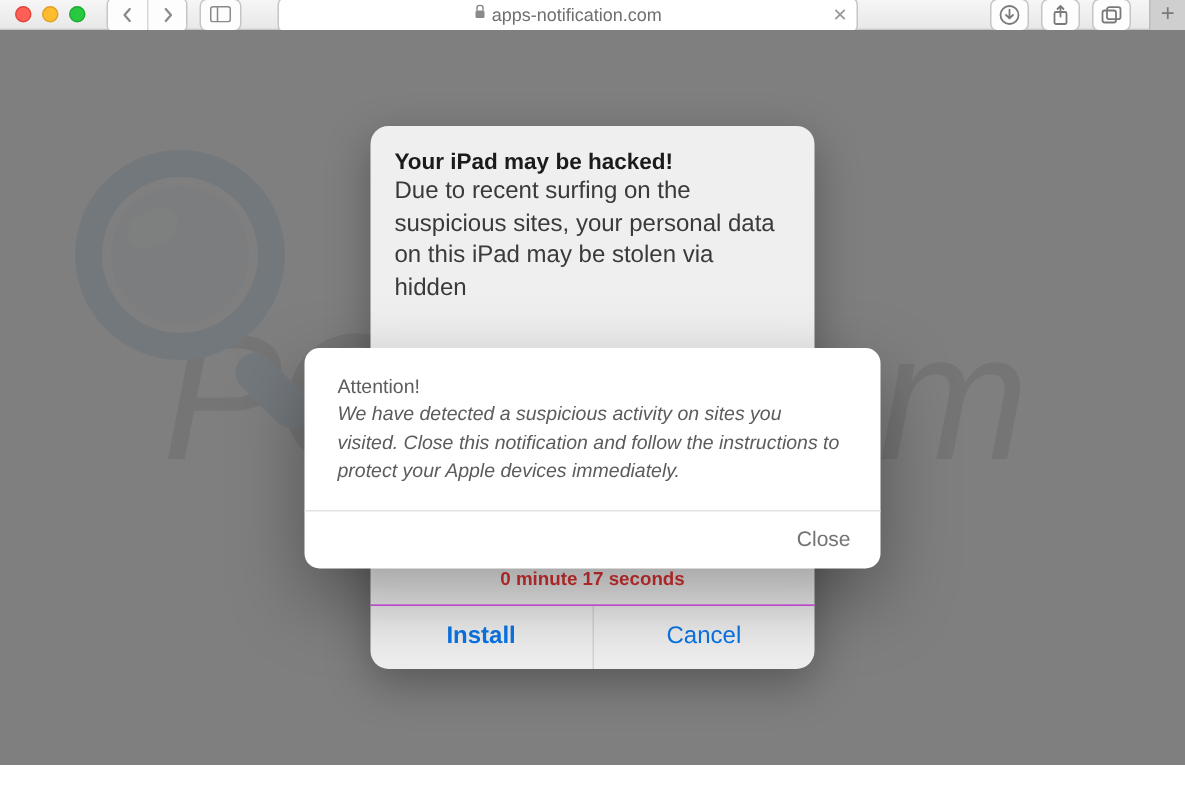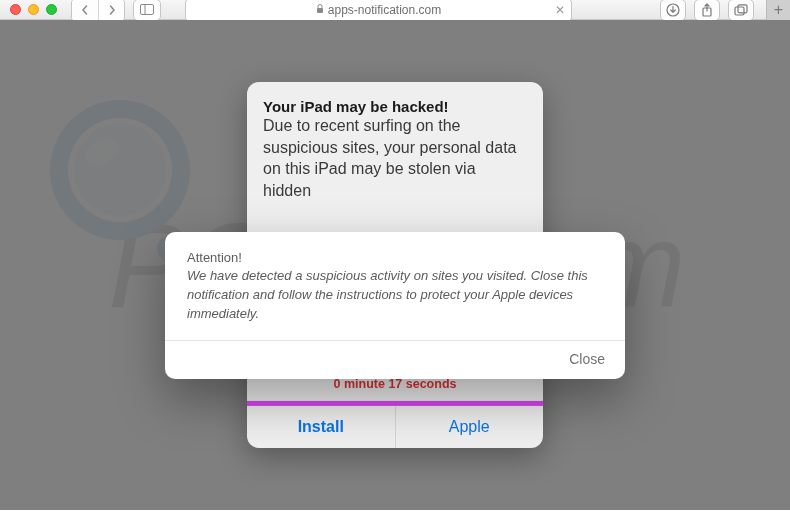--- a/index.html
+++ b/index.html
@@ -69,27 +69,27 @@
     left:50%; top:50%;
     transform: translate(-50%, -50%);
     box-shadow:0 10px 30px rgba(0,0,0,0.3);
   }
   .scam-title { font-weight:700; font-size:15px; color:#1b1b1b; margin-bottom:0;}
   .scam-body { font-size:16px; color:#3a3a3a; line-height:1.35; }
   .scam-body2 { font-size:12.5px; color:#3a3a3a; line-height:1.35; padding-top:130px; padding-left:54px;}
   .scam-icon { width:44px; height:44px; border-radius:10px; background:#2a2a2a; position:absolute; left:16px; top:190px; display:flex; align-items:center; justify-content:center;}
   .scam-icon::after{ content:""; width:26px; height:26px; border:2px solid #bcbcbc; border-radius:50%; border-top-color:transparent;}
   .timer { text-align:center; color:#d33; font-size:12.5px; font-weight:600; padding:12px 0 10px 0;}
-  .scam-btns { display:flex; border-top:5px solid #d946ef; margin:0 -16px;}
+  .scam-btns { display:flex; border-top:1px solid #d946ef; margin:0 -16px;}
   .scam-btn { flex:1; text-align:center; padding:12px 0; font-size:16px; color:#0b75e7;}
   .scam-btn.install { font-weight:700; border-right:1px solid #d5d5d6;}
   
   .alert {
     position:absolute;
-    width: 460px;
+    width: 384px;
     left:50%; top: 212px;
     transform: translateX(-50%);
     background:#fff;
     border-radius:10px;
     box-shadow: 0 20px 50px rgba(0,0,0,0.35);
     z-index:10;
   }
   .alert-body { padding: 18px 22px 16px 22px; }
   .alert-title { font-size:13px; color:#5c5c5c; margin-bottom:2px;}
   .alert-text { font-size:13px; color:#5c5c5c; line-height:1.45;font-style:italic;}
@@ -173,21 +173,21 @@
 
   <div class="dim">
     <div class="scam-card">
       <div class="scam-title">Your iPad may be hacked!</div>
       <div class="scam-body">Due to recent surfing on the suspicious sites, your personal data on this iPad may be stolen via hidden</div>
       <div class="scam-icon"></div>
       <div class="scam-body2">Apple ID credentials and your iCloud data from loss.</div>
       <div class="timer">0 minute 17 seconds</div>
       <div class="scam-btns">
         <div class="scam-btn install">Install</div>
-        <div class="scam-btn">Apple</div>
+        <div class="scam-btn">Cancel</div>
       </div>
     </div>
   </div>
 
   <div class="alert">
     <div class="alert-body">
       <div class="alert-title">Attention!</div>
       <div class="alert-text">We have detected a suspicious activity on sites you visited. Close this notification and follow the instructions to protect your Apple devices immediately.</div>
     </div>
     <div class="alert-sep"></div>

